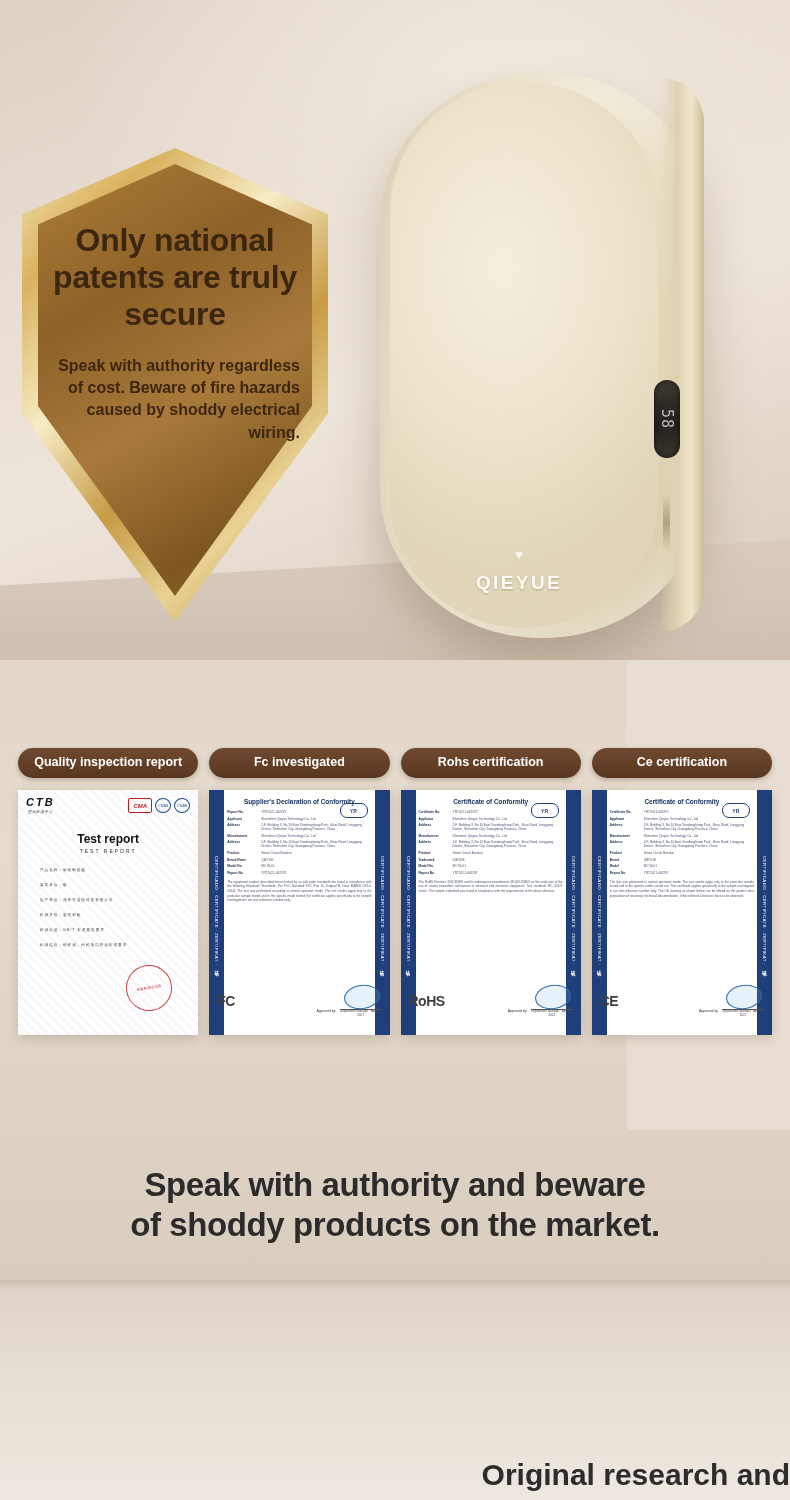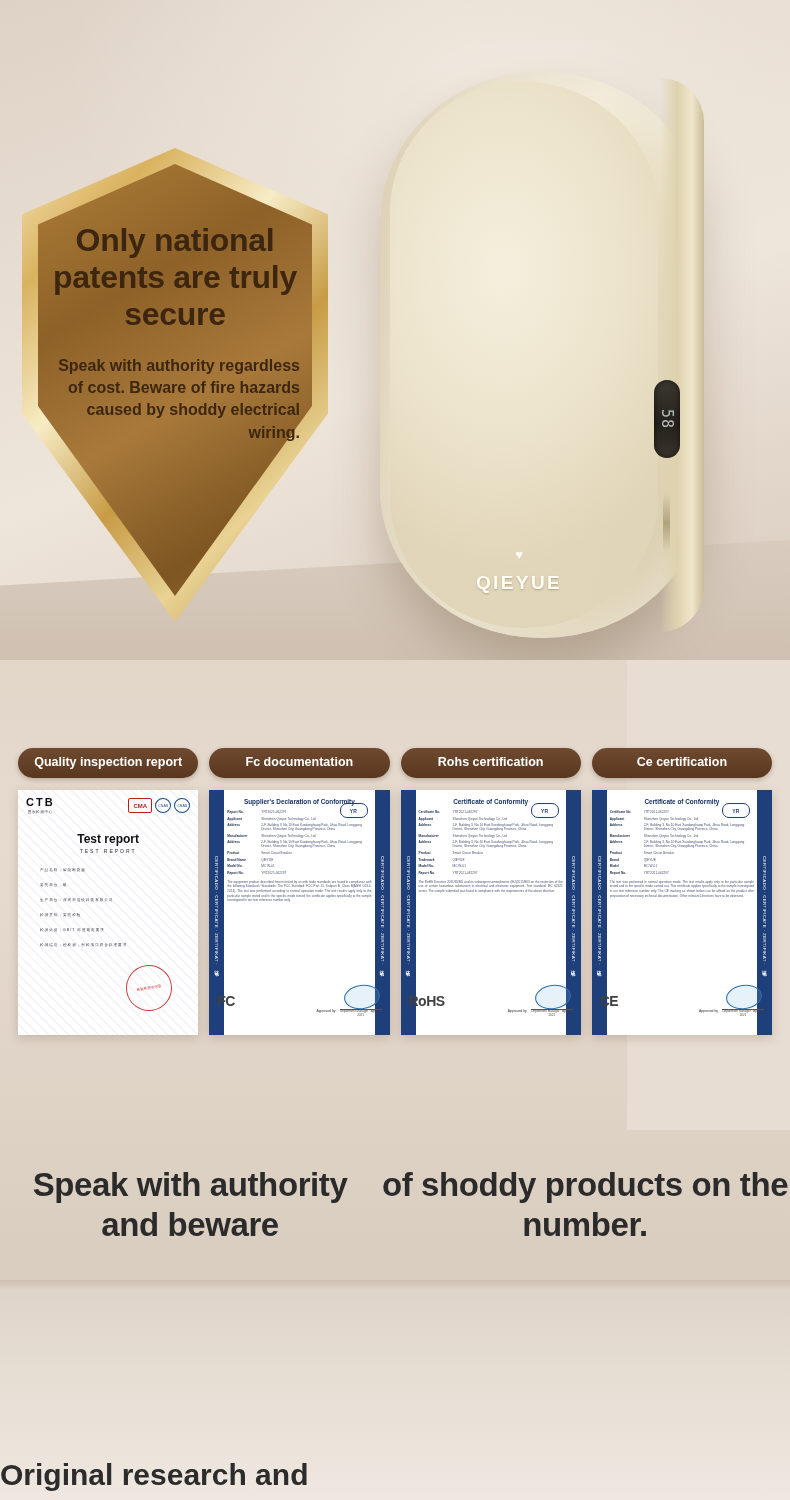--- a/index.html
+++ b/index.html
@@ -315,20 +315,21 @@
     letter-spacing: .4px;
   }
 
   
   .tr-head {
     position: absolute;
     left: 8px; right: 8px; top: 7px;
     display: flex;
     align-items: center;
     justify-content: space-between;
+    font-style: italic;
   }
   .ctb {
     font-size: 11px;
     font-weight: 700;
     letter-spacing: 2px;
     color: #111;
     line-height: 1;
   }
   .ctb-sub {
     font-size: 3.6px;
@@ -408,21 +409,21 @@
     pointer-events: none;
   }
 
   
   .headline {
     position: relative;
     width: 790px;
     height: 150px;
     background: linear-gradient(180deg, #ded2c5 0%, #d9cdbf 100%);
     display: flex;
-    flex-direction: row;
+    flex-direction: column;
     align-items: center;
     justify-content: center;
   }
   .headline-line {
     font-size: 33px;
     font-weight: 700;
     color: #2b2b2b;
     line-height: 1.22;
     letter-spacing: -.4px;
     text-align: center;
@@ -437,21 +438,21 @@
   }
   .footer-strip {
     position: absolute;
     left: 0; right: 0; top: 0;
     height: 10px;
     background: linear-gradient(180deg, #cdbfb0, #ded3c7);
   }
   .footer-text {
     position: absolute;
     left: 0; right: 0; bottom: 6px;
-    text-align: left;
+    text-align: right;
     font-size: 30px;
     font-weight: 700;
     color: #2c2c2c;
     line-height: 1.28;
   }
 </style>
 </head>
 <body>
 
 <section class="hero">
@@ -506,21 +507,21 @@
           <div class="tr-line">生产单位：深圳市启悦科技有限公司</div>
           <div class="tr-line">检测类别：委托检验</div>
           <div class="tr-line">检测依据：GB/T 标准规定要求</div>
           <div class="tr-line">检测结论：经检测，所检项目符合标准要求</div>
         </div>
         <div class="tr-stamp">检验检测专用章</div>
       </div>
     </div>
 
     <div class="cert-col">
-      <div class="cert-pill">Fc documentation</div>
+      <div class="cert-pill">Fc investigated</div>
       <div class="cert-card">
         <div class="doc-side">CERTIFICADO · CERTIFICATE · ZERTIFIKAT · 认证证书</div>
         <div class="doc-side right">CERTIFICADO · CERTIFICATE · ZERTIFIKAT · 认证证书</div>
         <div class="doc-body">
           <div class="yr-logo">YR</div>
           <div class="doc-title">Supplier's Declaration of Conformity</div>
           <div class="doc-rows">
             <div class="doc-r">
                 <span class="k">Report No.</span>
                 <span class="v">YRT2021-062297</span>
@@ -684,21 +685,21 @@
           <div class="seal-cap">Department Manager · Apr. 26, 2021</div>
         </div>
       </div>
     </div>
 
   </div>
 </section>
 
 <section class="headline">
   <div class="headline-line">Speak with authority and beware</div>
-  <div class="headline-line">of shoddy products on the number.</div>
+  <div class="headline-line">of shoddy products on the market.</div>
 </section>
 
 <section class="footer">
   <div class="footer-strip"></div>
   <div class="footer-text">
     <div>Original research and</div>
   </div>
 </section>
 
 </body></html>

